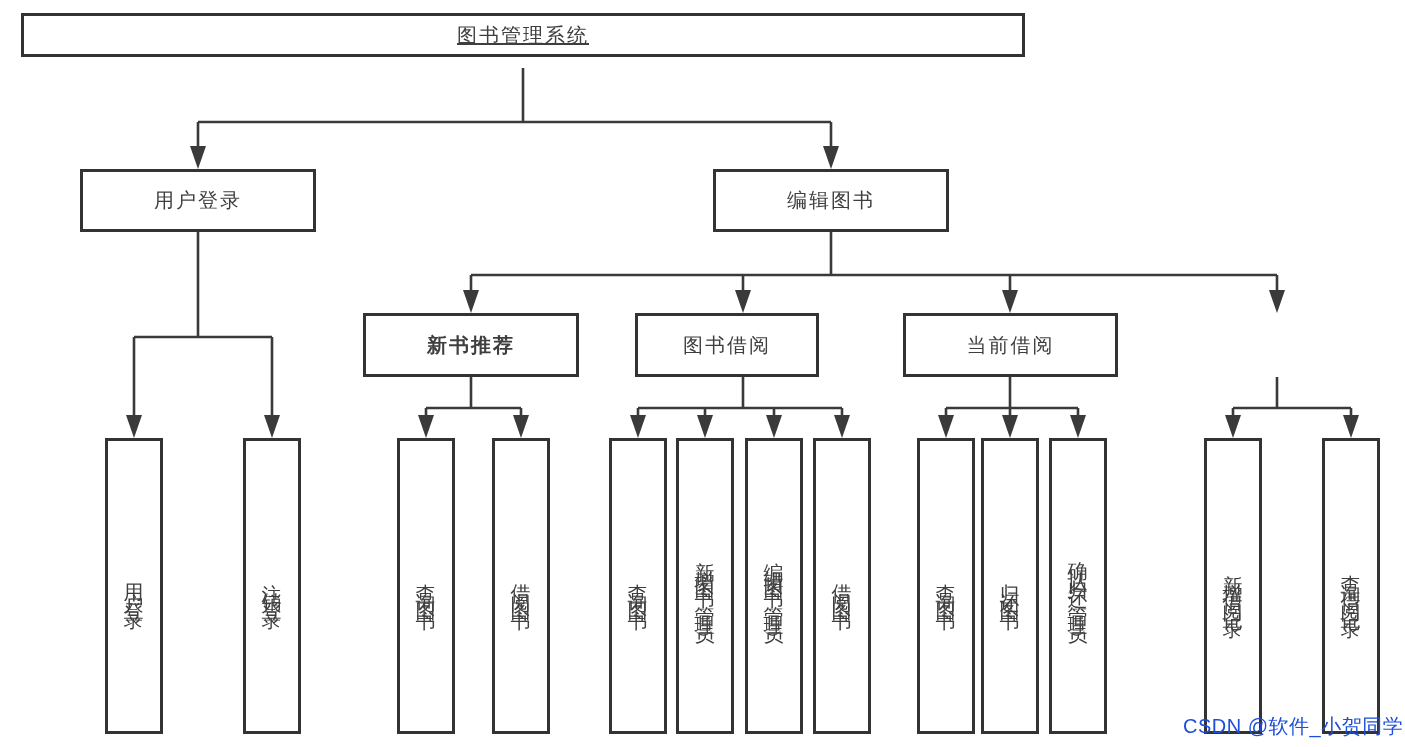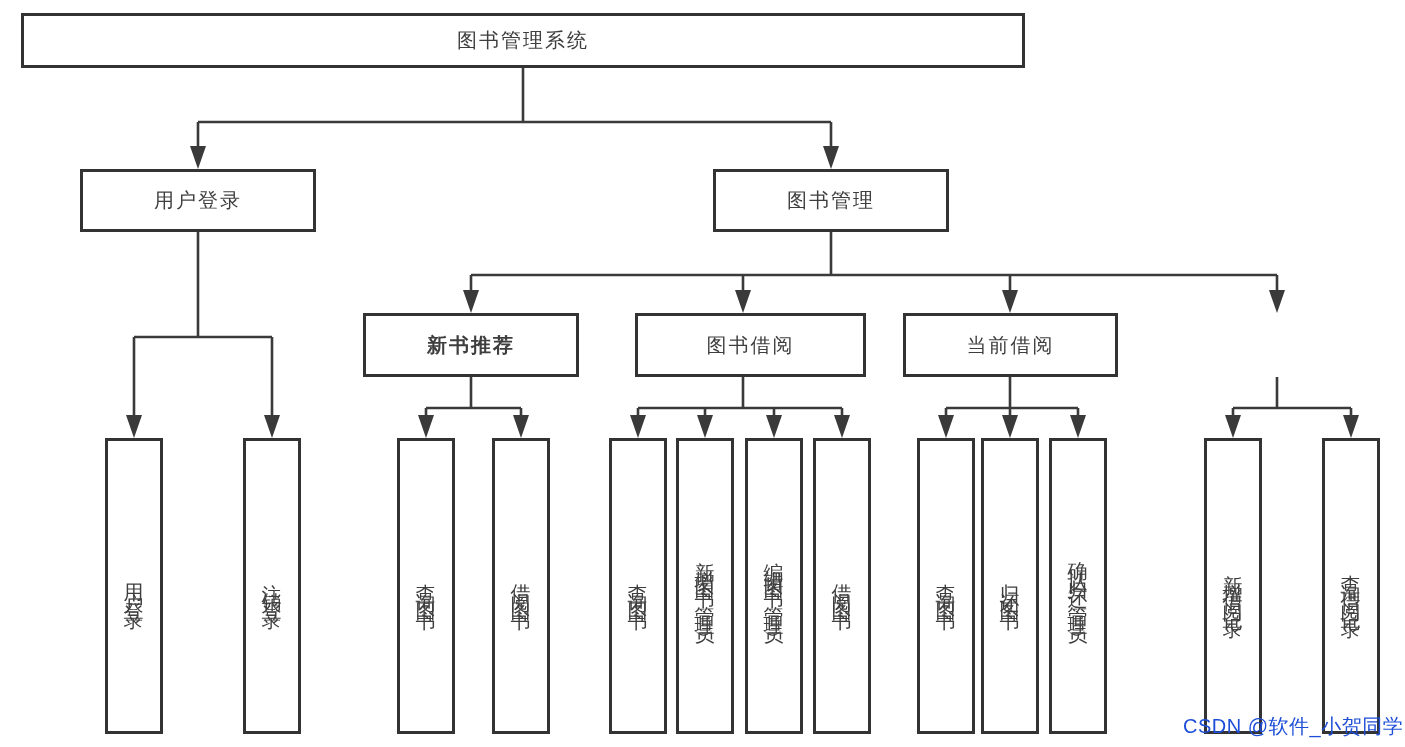--- a/index.html
+++ b/index.html
@@ -101,35 +101,35 @@
       <polygon points="1002,415 1018,415 1010,438"></polygon>
       <polygon points="1070,415 1086,415 1078,438"></polygon>
     </g>
     <g>
       <path d="M1277 377 V408 M1233 408 H1351 M1233 408 V416 M1351 408 V416"></path>
       <polygon points="1225,415 1241,415 1233,438"></polygon>
       <polygon points="1343,415 1359,415 1351,438"></polygon>
     </g>
   </svg>
 
-  <div class="box hbox" style="left:21px; top:13px; width:1004px; height:55px;">
+  <div class="box hbox" style="left:21px; top:13px; width:1004px; height:44px;text-decoration:underline;">
     <span class="label">图书管理系统</span>
   </div>
 
   <div class="box hbox" style="left:80px; top:169px; width:236px; height:63px;">
     <span class="label">用户登录</span>
   </div>
   <div class="box hbox" style="left:713px; top:169px; width:236px; height:63px;">
-    <span class="label">图书管理</span>
+    <span class="label">编辑图书</span>
   </div>
 
   <div class="box hbox" style="left:363px; top:313px; width:216px; height:64px;font-weight:bold;">
     <span class="label">新书推荐</span>
   </div>
-  <div class="box hbox" style="left:635px; top:313px; width:231px; height:64px;">
+  <div class="box hbox" style="left:635px; top:313px; width:184px; height:64px;">
     <span class="label">图书借阅</span>
   </div>
   <div class="box hbox" style="left:903px; top:313px; width:215px; height:64px;">
     <span class="label">当前借阅</span>
   </div>
 
   <div class="box vbox" style="left:105px; top:438px; width:58px; height:296px;">
     <span class="label">用户登录</span>
   </div>
   <div class="box vbox" style="left:243px; top:438px; width:58px; height:296px;">

